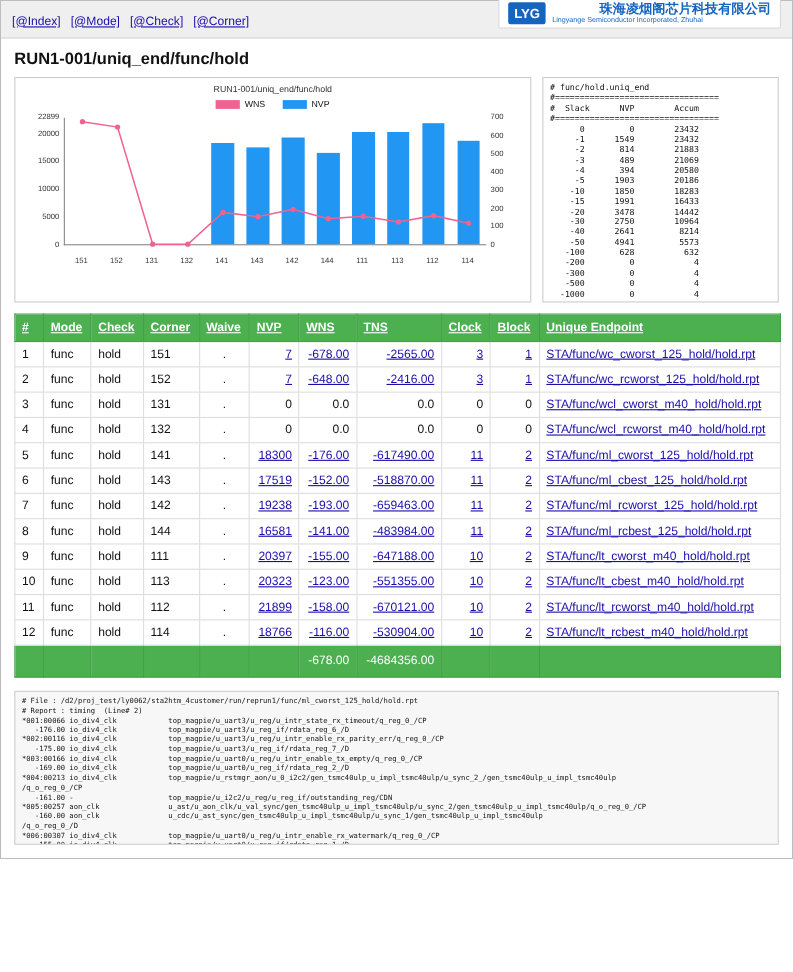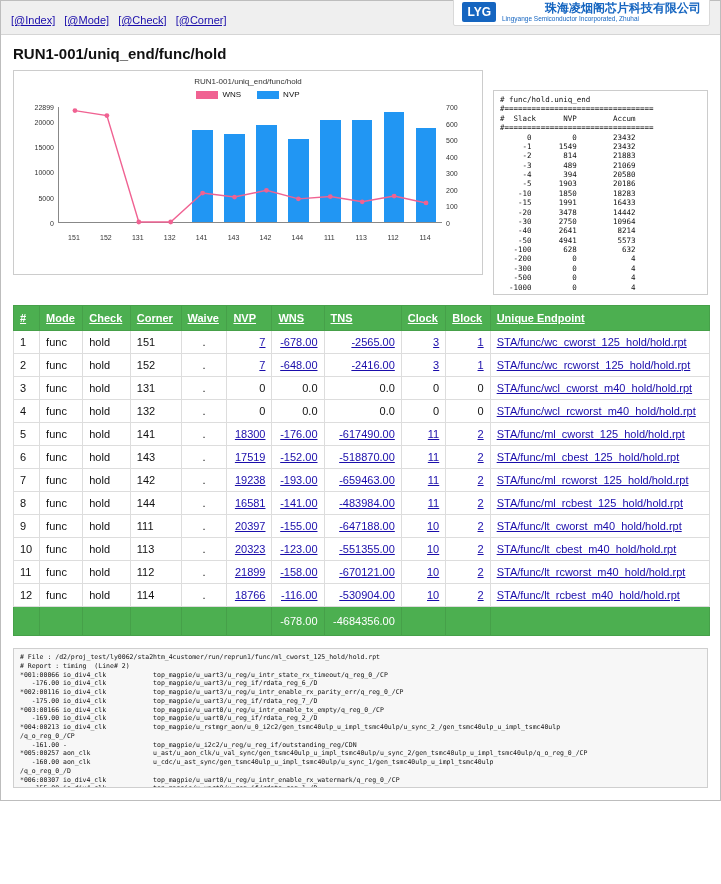--- a/index.html
+++ b/index.html
@@ -63,21 +63,21 @@
   }
   .ylab{position:absolute;left:0;width:34px;text-align:right;font-size:7px;color:#333;transform:translateY(-50%);}
   .yrlab{position:absolute;right:0;width:30px;text-align:left;font-size:7px;color:#333;transform:translateY(-50%);}
   .bars{position:absolute;left:0;right:0;bottom:0;top:0;}
   .bar{position:absolute;bottom:0;background:#2196f3;}
   .xlab{position:absolute;bottom:2px;font-size:7px;color:#333;text-align:center;transform:translateX(-50%);}
   .lineSvg{position:absolute;left:0;top:0;width:100%;height:100%;overflow:visible;}
   
   .slackbox{
     flex:1 1 auto;border:1px solid #ccc;background:#fff;height:205px;
-    box-sizing:border-box;overflow:hidden;padding:4px 6px;margin-top:20px;
+    box-sizing:border-box;overflow:hidden;padding:4px 6px;
   }
   .slackbox pre{
     margin:0;font-family:"DejaVu Sans Mono", monospace;font-size:7.5px;line-height:1.25;color:#111;
     white-space:pre;
   }
   
   table.main{
     border-collapse:collapse;width:697px;margin:0 12px 0 12px;
     font-size:11px;
   }

